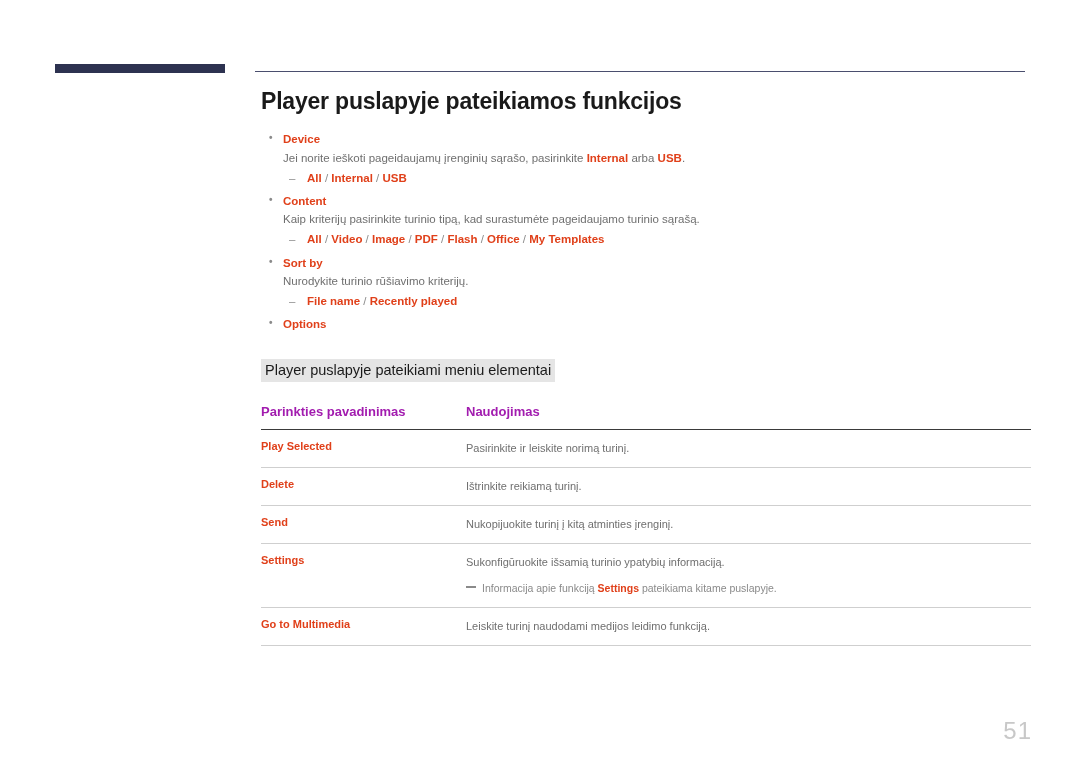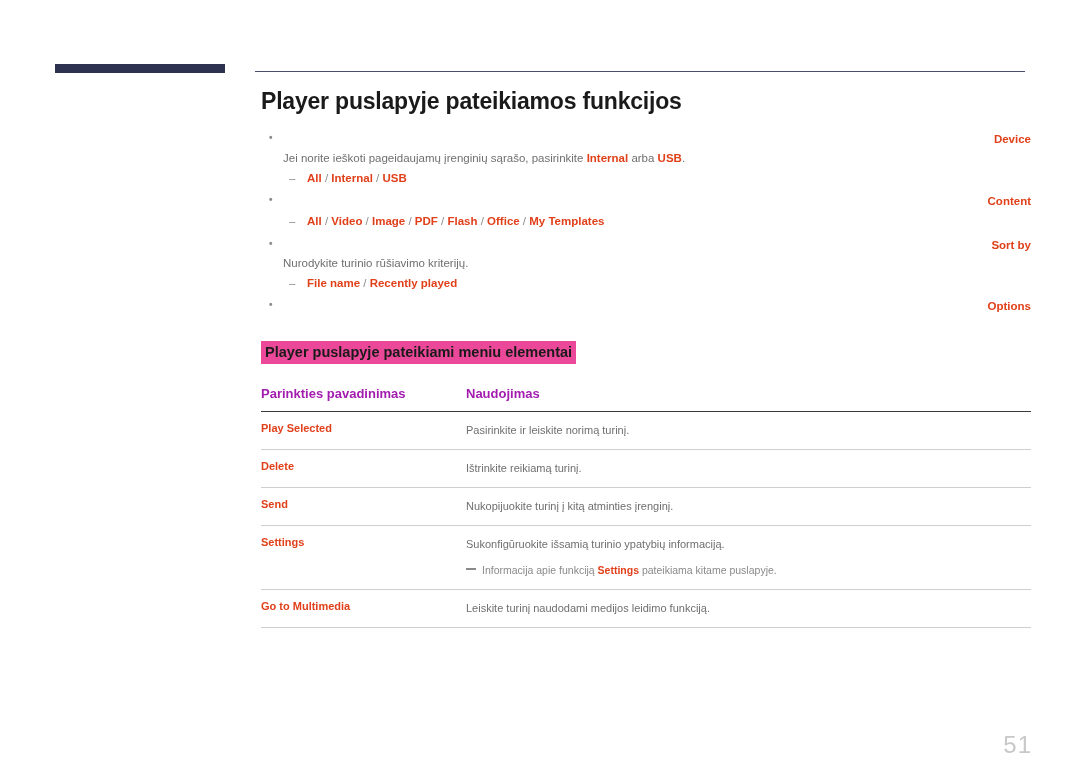--- a/index.html
+++ b/index.html
@@ -74,21 +74,20 @@
   ul.bullets > li {
     margin: 0 0 2px 0;
   }
   .bullet-head {
     position: relative;
     padding-left: 22px;
     font-size: 11.5px;
     font-weight: bold;
     color: #e0401a;
     line-height: 1.8;
-    text-align: right;
   }
   .bullet-head::before {
     content: "\2022";
     position: absolute;
     left: 8px;
     top: 0;
     color: #8a8a8a;
     font-size: 10px;
   }
   .bullet-desc {
@@ -111,23 +110,23 @@
     left: 28px;
     top: 0;
     color: #8a8a8a;
     font-weight: normal;
   }
 
   
   h2.sub-heading {
     display: inline-block;
     font-size: 14.5px;
-    font-weight: bold;
+    font-weight: normal;
     color: #1a1a1a;
-    background: #ec4899;
+    background: #e5e5e5;
     margin: 22px 0 0 0;
     padding: 2px 4px 3px 4px;
     line-height: 1.25;
   }
 
   
   table.menu-table {
     width: 770px;
     border-collapse: collapse;
     margin-top: 22px;
@@ -174,21 +173,21 @@
     width: 10px;
     height: 2px;
     background: #8a8a8a;
   }
   .note-accent { color: #e0401a; font-weight: bold; }
 
   
   .page-number {
     position: absolute;
     right: 48px;
-    bottom: 4px;
+    bottom: 18px;
     font-size: 24px;
     color: #c8c8c8;
     letter-spacing: 1px;
   }
 </style>
 </head>
 <body>
 
 <div class="header-zone">
   <div class="navy-bar"></div>
@@ -207,20 +206,21 @@
       <div class="bullet-desc">
         <span>Jei norite ieškoti pageidaujamų įrenginių sąrašo, pasirinkite </span><span class="accent">Internal</span><span> arba </span><span class="accent">USB</span><span>.</span>
       </div>
       <div class="sub-item">
         <span>All</span><span class="sep"> / </span><span>Internal</span><span class="sep"> / </span><span>USB</span>
       </div>
     </li>
 
     <li>
       <div class="bullet-head">Content</div>
+      <div class="bullet-desc">Kaip kriterijų pasirinkite turinio tipą, kad surastumėte pageidaujamo turinio sąrašą.</div>
       <div class="sub-item">
         <span>All</span><span class="sep"> / </span><span>Video</span><span class="sep"> / </span><span>Image</span><span class="sep"> / </span><span>PDF</span><span class="sep"> / </span><span>Flash</span><span class="sep"> / </span><span>Office</span><span class="sep"> / </span><span>My Templates</span>
       </div>
     </li>
 
     <li>
       <div class="bullet-head">Sort by</div>
       <div class="bullet-desc">Nurodykite turinio rūšiavimo kriterijų.</div>
       <div class="sub-item">
         <span>File name</span><span class="sep"> / </span><span>Recently played</span>

